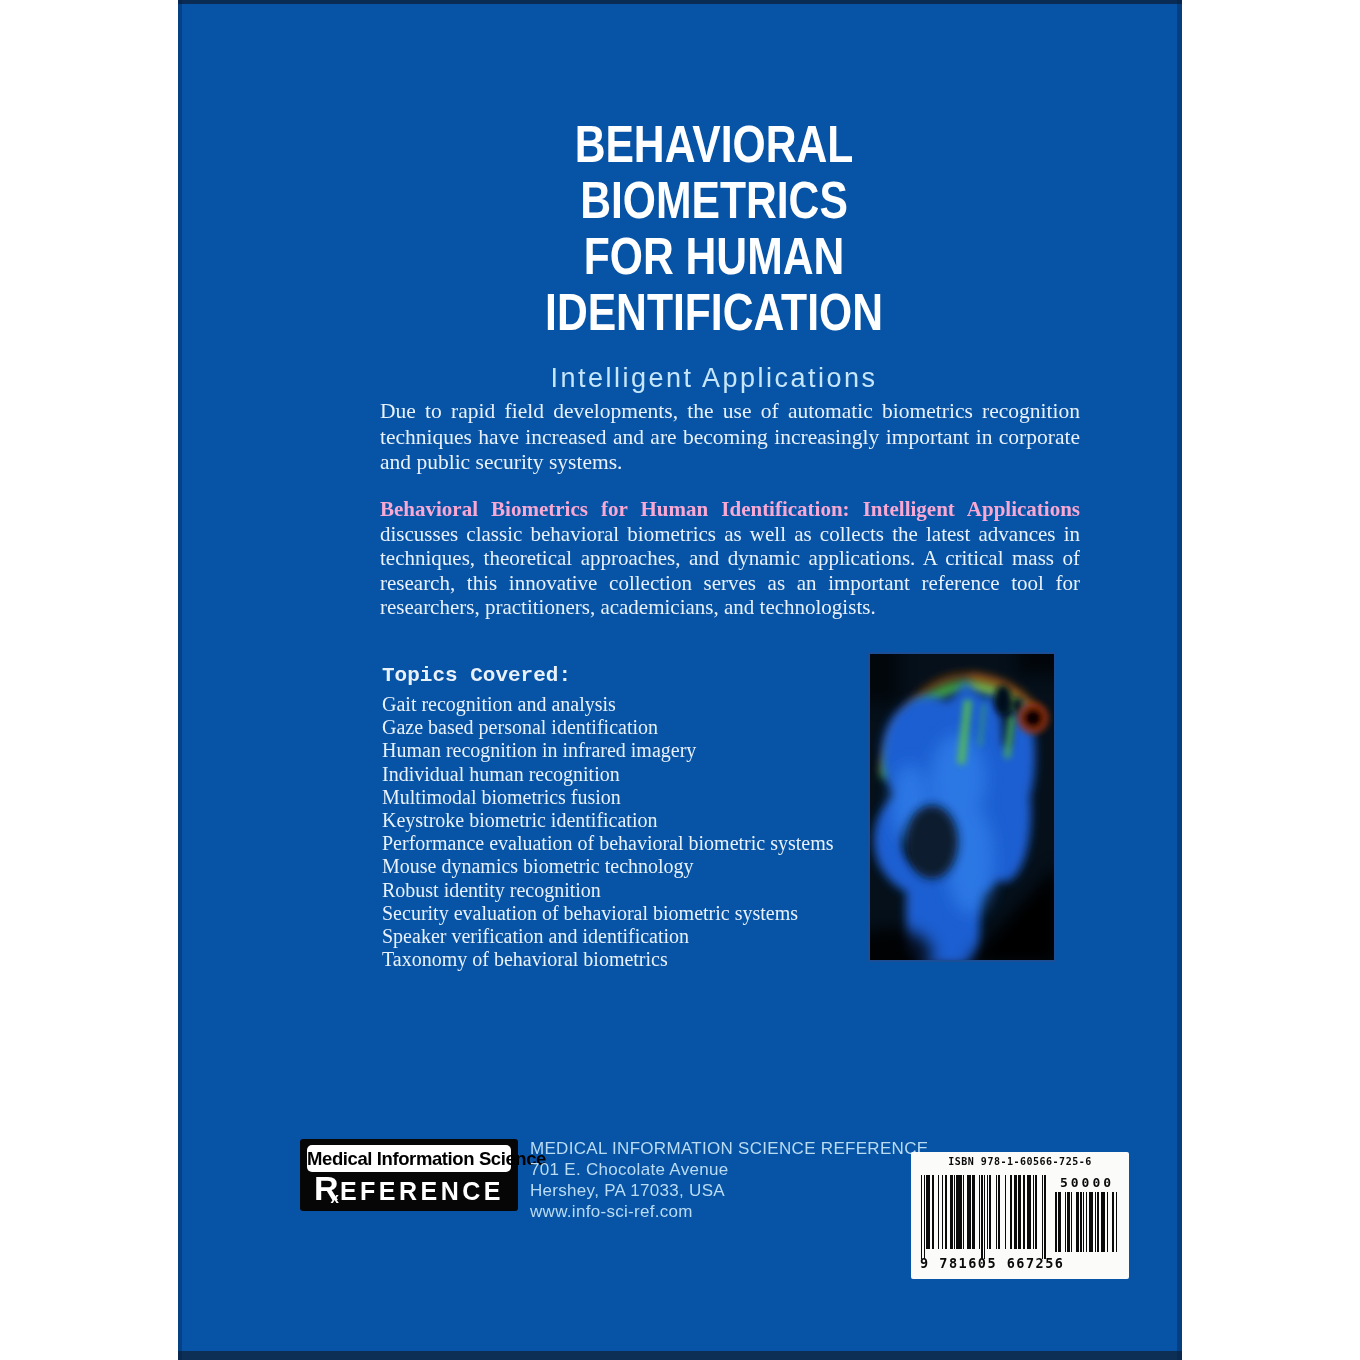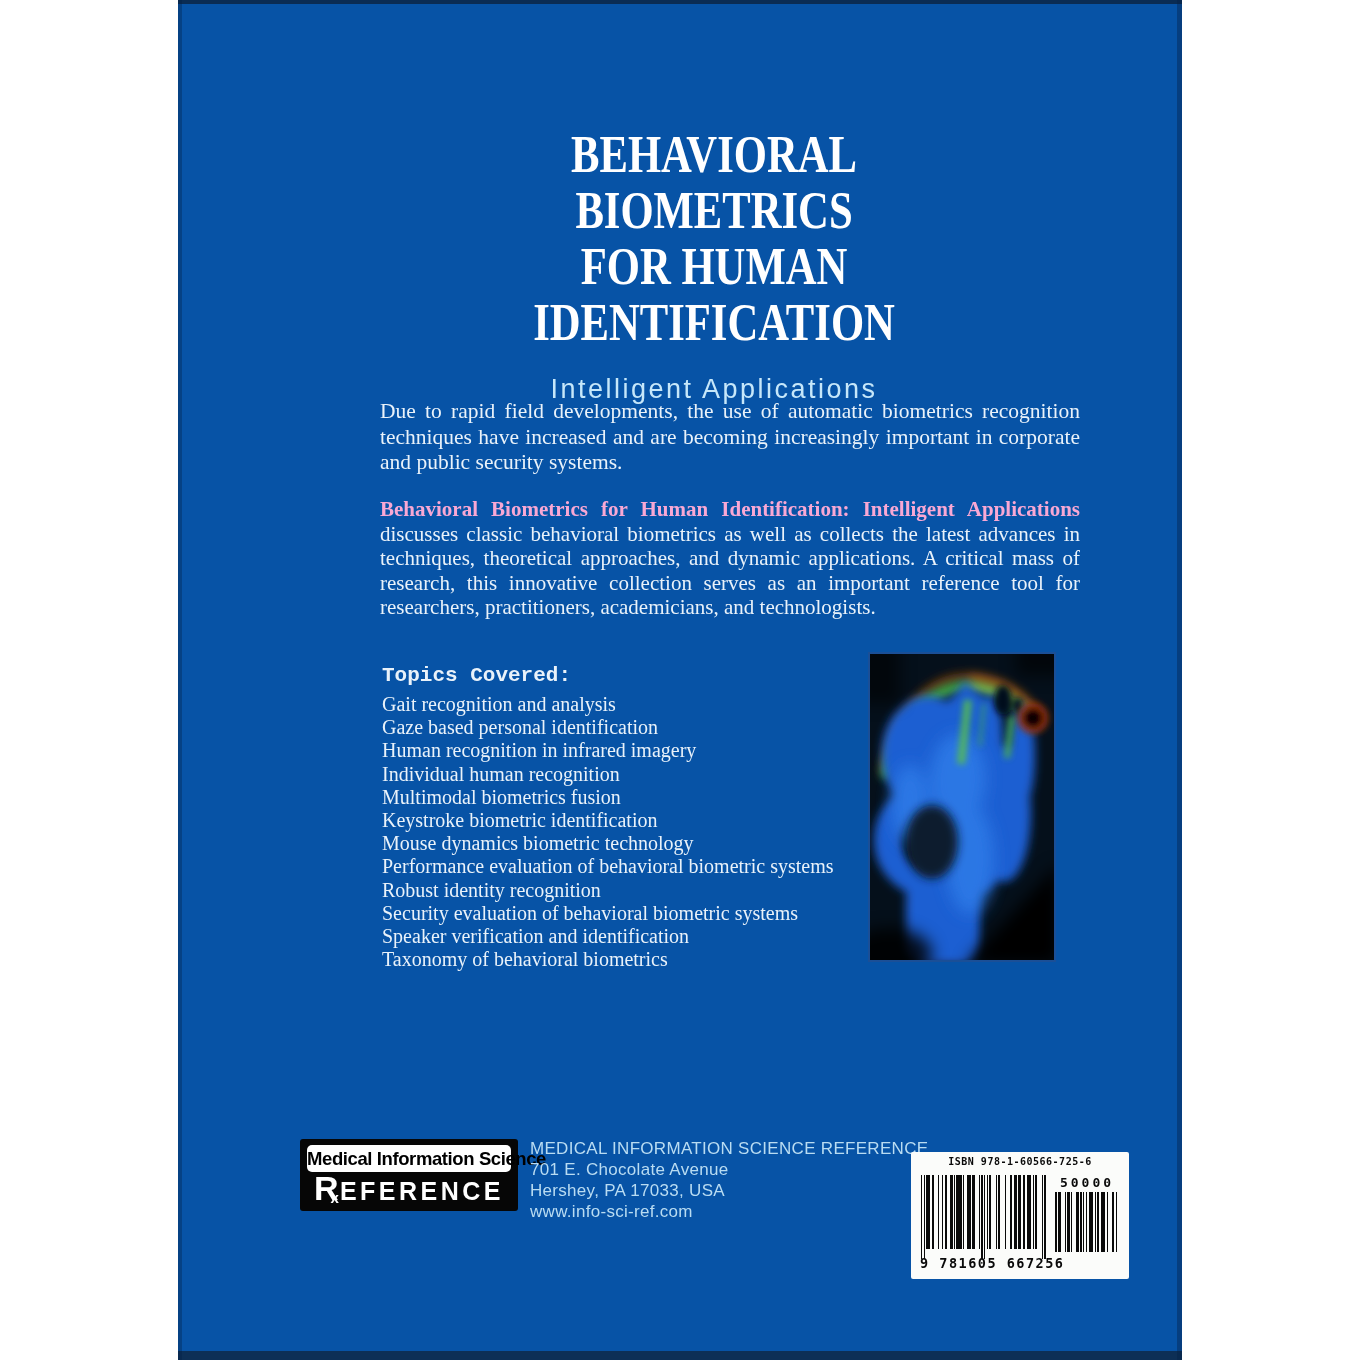--- a/index.html
+++ b/index.html
@@ -5,21 +5,21 @@
   html,body{margin:0;padding:0;background:#ffffff;width:1360px;height:1360px;overflow:hidden;}
   .page{position:relative;width:1360px;height:1360px;background:#ffffff;font-family:"Liberation Serif",serif;}
   .cover{position:absolute;left:178px;top:0;width:1004px;height:1360px;background:#0753a6;}
   .edge{position:absolute;}
   .edge.top{left:0;top:0;width:100%;height:4px;background:#0a2c54;}
   .edge.bottom{left:0;bottom:0;width:100%;height:9px;background:#0d2f56;}
   .edge.left{left:0;top:0;width:4px;height:100%;background:rgba(4,32,70,.35);}
   .edge.right{right:0;top:0;width:5px;height:100%;background:rgba(4,32,70,.4);}
 
   .title-block{position:absolute;left:76px;top:112px;width:920px;text-align:center;color:#ffffff;}
-  .title-block h1{margin:15px;font-family:Liberation Serif, serif;font-weight:bold;font-size:52px;line-height:56px;letter-spacing:0;}
+  .title-block h1{margin:4px;font-family:Liberation Sans, sans-serif;font-weight:bold;font-size:52px;line-height:56px;letter-spacing:0;}
   .title-line{display:block;transform:scaleX(.82);transform-origin:center;}
   .subtitle{margin-top:23px;font-family:"Liberation Sans",sans-serif;font-size:27px;letter-spacing:2.5px;color:#c6e7fa;}
 
   .intro{position:absolute;left:202px;top:399px;width:700px;margin:0;font-size:21.5px;line-height:25.5px;color:#e9f2fa;text-align:justify;}
   .description{position:absolute;left:202px;top:497px;width:700px;margin:0;font-size:21px;line-height:24.5px;color:#e9f2fa;text-align:justify;}
   .description strong{color:#f9a8d4;}
 
   .topics{position:absolute;left:204px;top:648px;width:500px;color:#e9f2fa;}
   .topics h2{margin:16px 0 5px 0;font-size:21px;line-height:24px;font-weight:bold;font-family:Liberation Mono, monospace;}
   .topics ul{margin:0;padding:0;list-style:none;}
@@ -75,22 +75,22 @@
 
     <section class="topics">
       <h2>Topics Covered:</h2>
       <ul>
         <li>Gait recognition and analysis</li>
         <li>Gaze based personal identification</li>
         <li>Human recognition in infrared imagery</li>
         <li>Individual human recognition</li>
         <li>Multimodal biometrics fusion</li>
         <li>Keystroke biometric identification</li>
+        <li>Performance evaluation of behavioral biometric systems</li>
         <li>Mouse dynamics biometric technology</li>
-        <li>Performance evaluation of behavioral biometric systems</li>
         <li>Robust identity recognition</li>
         <li>Security evaluation of behavioral biometric systems</li>
         <li>Speaker verification and identification</li>
         <li>Taxonomy of behavioral biometrics</li>
       </ul>
     </section>
 
     <figure class="hand">
       <svg viewBox="0 0 184 306" width="184" height="306">
         <defs>

